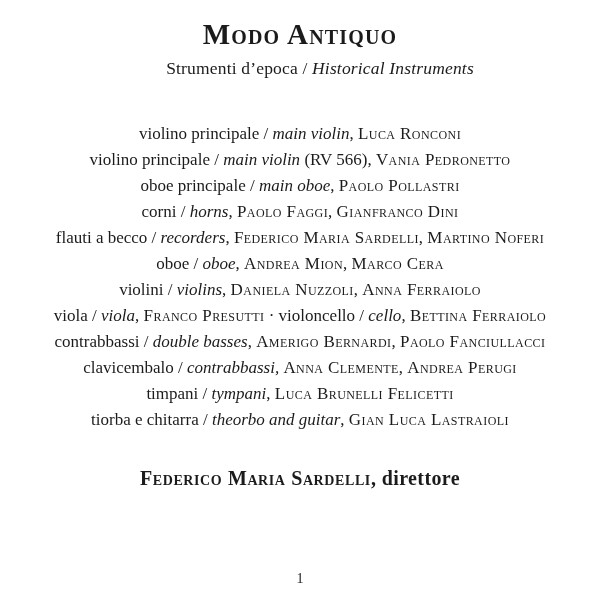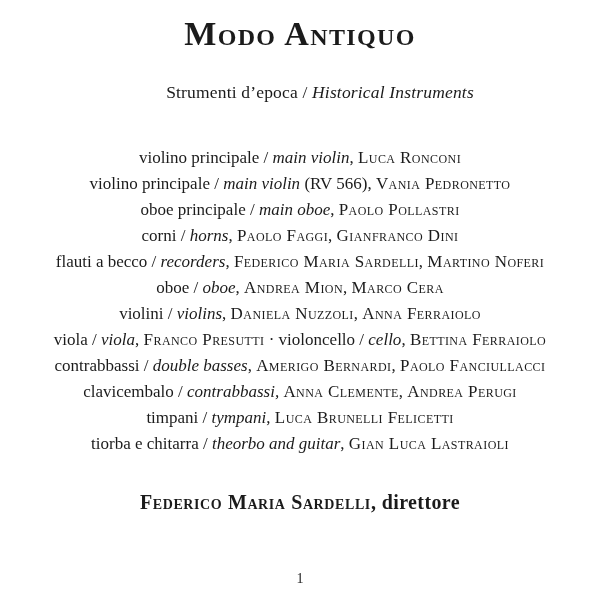--- a/index.html
+++ b/index.html
@@ -12,28 +12,28 @@
     width: 600px;
     height: 597px;
     background: #ffffff;
     color: #1b1b1b;
     font-family: "Liberation Serif", "DejaVu Serif", serif;
     overflow: hidden;
   }
   .title {
     margin-top: 16px;
     text-align: center;
-    font-size: 34px;
+    font-size: 29px;
     line-height: 36px;
     font-weight: bold;
     font-variant: small-caps;
     letter-spacing: 0.04em;
   }
   .subtitle {
-    margin-top: 29px;
+    margin-top: 5px;
     text-align: center;
     font-size: 17.5px;
     line-height: 22px;
     letter-spacing: 0.01em;
     padding-left: 40px;
   }
   .subtitle .seg-italic { font-style: italic; }
   .roster {
     margin-top: 42px;
     text-align: center;

